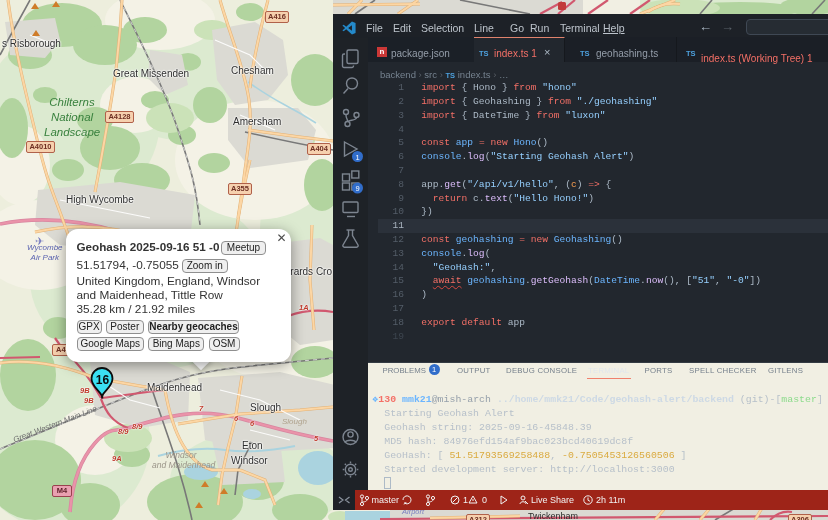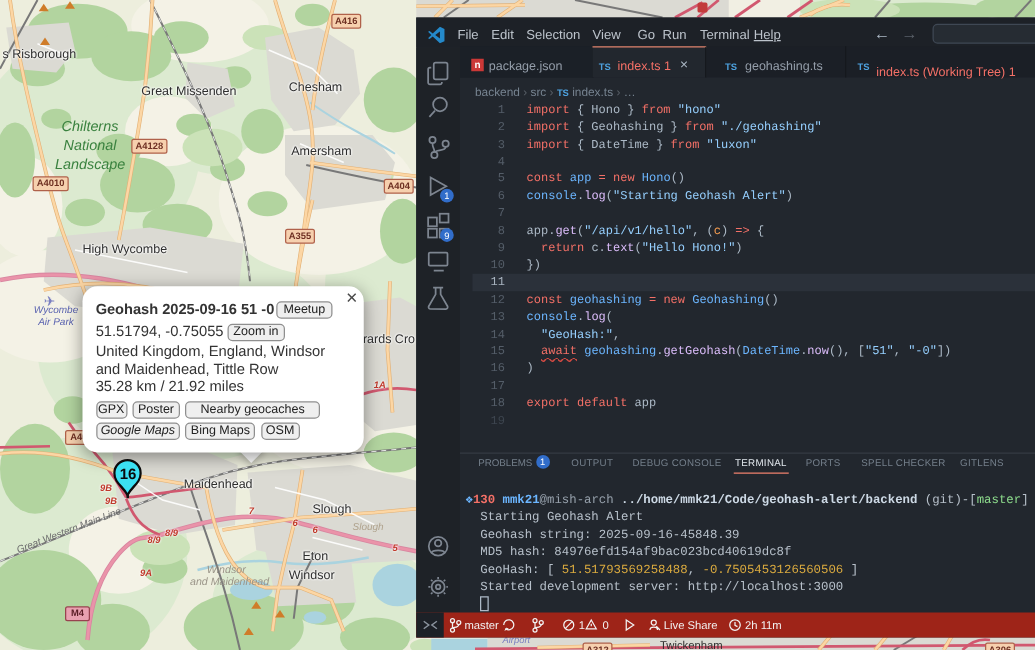--- a/index.html
+++ b/index.html
@@ -18,21 +18,21 @@
   #popup{position:absolute;left:66px;top:229px;width:225px;height:133px;background:#fff;
      border-radius:12px;box-shadow:0 3px 14px rgba(0,0,0,.4);box-sizing:border-box;
      font-size:12.5px;color:#333;z-index:5;}
   #popup .row{position:absolute;left:10.5px;white-space:nowrap;font-size:11.8px;}
   #popup .btn{display:inline-block;background:#efefef;border:1px solid #8f8f8f;border-radius:4px;
      font-size:10px;color:#222;box-sizing:border-box;height:14px;line-height:12px;
      text-align:center;margin-right:1px;}
   #parrow{position:absolute;left:193px;top:351px;width:16px;height:16px;background:#fff;
      transform:rotate(45deg);box-shadow:2px 2px 5px rgba(0,0,0,.2);z-index:4;}
   
-  #vsc{position:absolute;left:333px;top:14px;width:495px;height:496px;background:#22272e;
+  #vsc{position:absolute;left:333px;top:14px;width:495px;height:348px;background:#22272e;
       z-index:10;font-family:"Liberation Sans",sans-serif;}
   .mono{font-family:"Liberation Mono",monospace;}
   .menu{position:absolute;top:7.5px;font-size:10.5px;color:#bcc3cb;}
   .tabtxt{font-size:10px;}
   .k{color:#f47067}.s{color:#96d0ff}.fn{color:#dcbdfb}.c{color:#6cb6ff}
   .p{color:#f69d50}
   #code{position:absolute;left:35px;top:67.3px;font-size:9.6px;line-height:13.8px;
      color:#adbac7;margin:0;}
   #code .g{display:inline-block;width:36px;text-align:right;color:#545d68;}
   #code .gc{color:#a8b3bf;}
@@ -305,34 +305,34 @@
 
 <div id="parrow"></div>
 <div id="popup">
   <span style="position:absolute;right:4.5px;top:1.5px;color:#4a4a4a;font-size:12px;">✕</span>
   <div class="row" style="top:11px;"><b style="font-size:11.7px;">Geohash 2025-09-16 51 -0</b></div>
   <span class="btn" style="position:absolute;left:155px;top:12px;width:45px;">Meetup</span>
   <div class="row" style="top:29px;">51.51794, -0.75055</div>
   <span class="btn" style="position:absolute;left:115.5px;top:29.5px;width:46.5px;">Zoom in</span>
   <div class="row" style="top:45px;line-height:14px;">United Kingdom, England, Windsor<br>and Maidenhead, Tittle Row</div>
   <div class="row" style="top:73px;">35.28 km / 21.92 miles</div>
-  <div class="row" style="top:89.5px;"><span class="btn" style="width:25px;">GPX</span> <span class="btn" style="width:38px;">Poster</span> <span class="btn" style="width:108px;">Nearby geocaches</span></div>
-  <div class="row" style="top:107px;"><span class="btn" style="width:67.5px;font-style:italic;">Google Maps</span> <span class="btn" style="width:56px;">Bing Maps</span> <span class="btn" style="width:31px;">OSM</span></div>
+  <div class="row" style="top:89.5px;"><span class="btn" style="width:25px;">GPX</span> <span class="btn" style="width:38px;">Poster</span> <span class="btn" style="width:91px;font-weight:bold;">Nearby geocaches</span></div>
+  <div class="row" style="top:107px;"><span class="btn" style="width:67.5px;">Google Maps</span> <span class="btn" style="width:56px;">Bing Maps</span> <span class="btn" style="width:31px;">OSM</span></div>
 </div>
 
 <div id="vsc">
   
   <div class="abs" style="left:0;top:0;width:495px;height:24px;background:#1d2127;"></div>
   <svg class="abs" width="14" height="14" viewBox="0 0 100 100" style="left:9px;top:7px;">
     <path fill="#2489ca" d="M71,3 L30,41 12,27 3,32 22,50 3,68 12,73 30,59 71,97 97,85 97,15 Z M71,30 V70 L44,50 Z"></path>
   </svg>
   <span class="menu" style="left:33px;">File</span>
   <span class="menu" style="left:60px;">Edit</span>
   <span class="menu" style="left:88px;">Selection</span>
-  <span class="menu" style="left:141px;">View</span>
+  <span class="menu" style="left:141px;">Line</span>
   <span class="menu" style="left:177px;">Go</span>
   <span class="menu" style="left:197px;">Run</span>
   <span class="menu" style="left:227px;">Terminal</span>
   <span class="menu" style="left:270px;text-decoration:underline;">Help</span>
   <span class="abs" style="left:366px;top:5px;color:#adbac7;font-size:13px;">←</span>
   <span class="abs" style="left:388px;top:5px;color:#596068;font-size:13px;">→</span>
   <div class="abs" style="left:413px;top:4.5px;width:90px;height:14px;background:#262c33;border:1px solid #3f4854;border-radius:4px;"></div>
 
   
   <div class="abs" style="left:0;top:24px;width:35px;height:452px;background:#1e2227;"></div>

